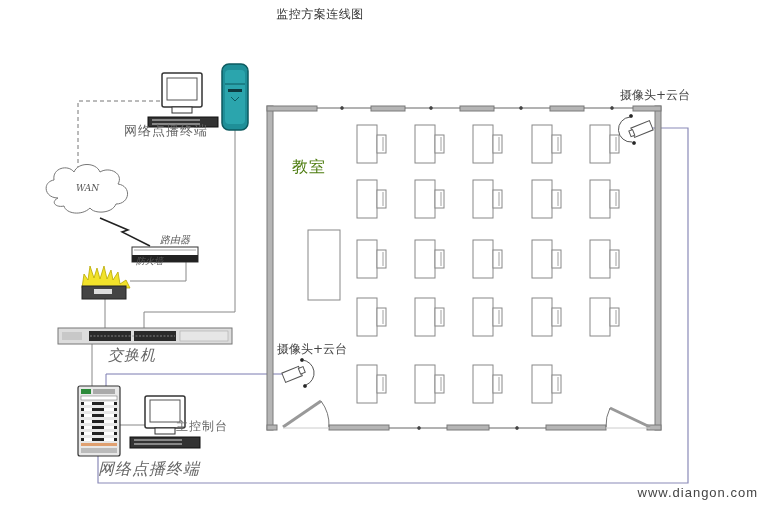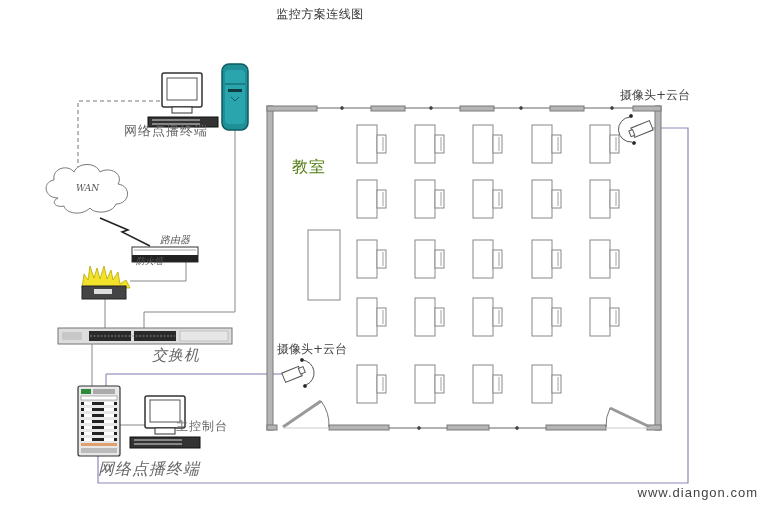--- a/index.html
+++ b/index.html
@@ -222,20 +222,20 @@
       <rect x="283" y="369" width="18" height="10" fill="#fff" stroke="#555"></rect>
       <rect x="300" y="371" width="5" height="6" fill="#fff" stroke="#555"></rect>
     </g>
   </g>
 </svg>
 
 <div class="lbl lbl-serif" style="left:124px; top:122px; font-size:13px; letter-spacing:1px; color:#666;">网络点播终端</div>
 <div class="lbl lbl-serif lbl-italic" style="left:76px; top:183px; font-size:9px; color:#555;font-style:italic;">WAN</div>
 <div class="lbl lbl-serif lbl-italic" style="left:160px; top:233px; font-size:10px; color:#555;">路由器</div>
 <div class="lbl lbl-serif lbl-italic" style="left:88px; top:255px; font-size:9px; color:#555;margin-left:48px;">防火墙</div>
-<div class="lbl lbl-serif lbl-italic" style="left:108px; top:346px; font-size:15px; color:#666; letter-spacing:1px;margin-left:44px;">交换机</div>
+<div class="lbl lbl-serif lbl-italic" style="left:108px; top:346px; font-size:15px; color:#666; letter-spacing:1px;">交换机</div>
 <div class="lbl lbl-serif" style="left:176px; top:418px; font-size:12px; color:#666; letter-spacing:1px;">主控制台</div>
 <div class="lbl lbl-serif lbl-italic" style="left:98px; top:459px; font-size:16px; color:#666; letter-spacing:1px;">网络点播终端</div>
 <div class="lbl lbl-serif" style="left:292px; top:157px; font-size:16px; color:#4d7c0f; letter-spacing:1px;">教室</div>
 <div class="lbl" style="left:620px; top:87px; font-size:12px; color:#444;">摄像头+云台</div>
 <div class="lbl" style="left:277px; top:341px; font-size:12px; color:#444;">摄像头+云台</div>
 
 <div class="watermark">www.diangon.com</div>
 
 </body></html>

